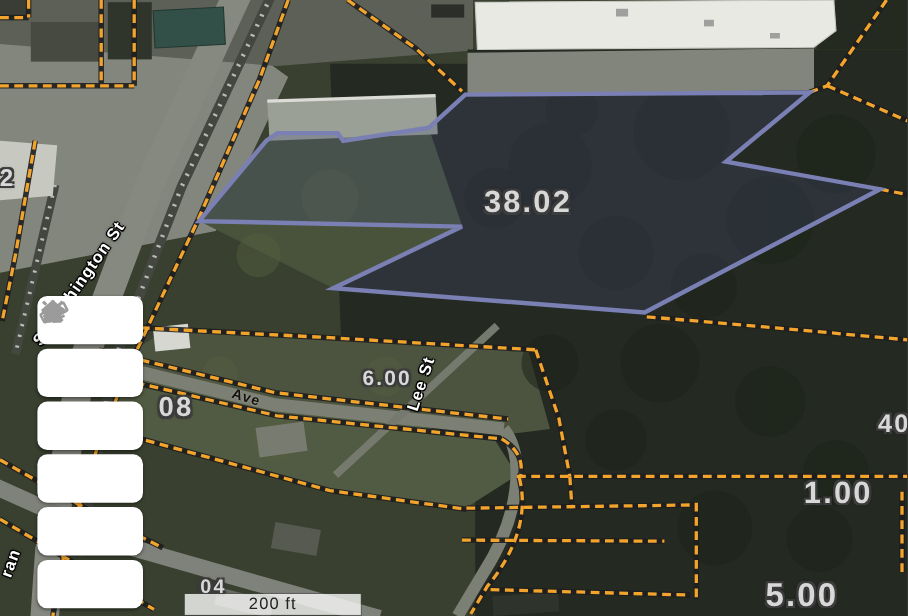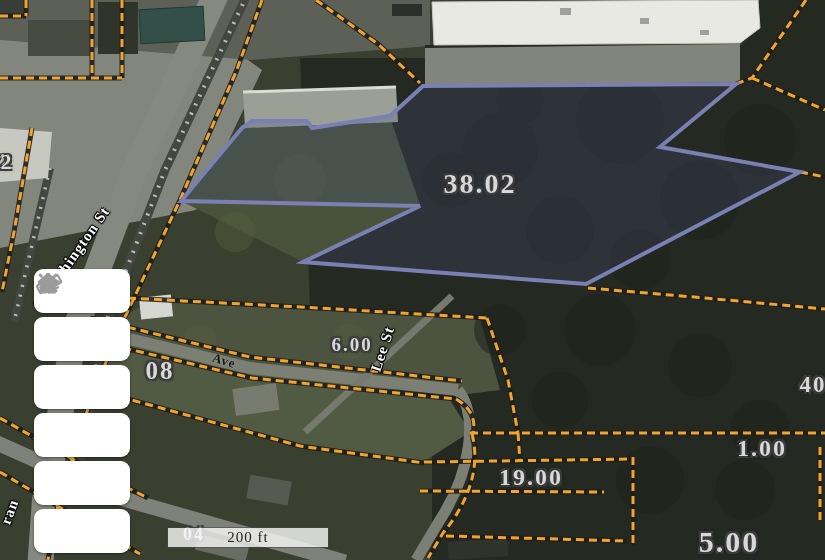--- a/index.html
+++ b/index.html
@@ -1,18 +1,18 @@
 <!DOCTYPE html>
 <html><head>
 <meta charset="utf-8">
 <style>
   html,body{margin:0;padding:0;background:#222;}
   .stage{
     position:relative;width:825px;height:560px;overflow:hidden;
-    font-family:Liberation Serif, serif;
+    font-family:Liberation Sans, sans-serif;
     background:#737373;
   }
   .stage svg{position:absolute;left:0;top:0;}
   
   #labels-layer{position:absolute;inset:0;pointer-events:none;}
   .parcel-label{
     position:absolute;transform:translate(-50%,-50%);
     font-weight:bold;color:#d8d8d8;letter-spacing:2px;white-space:nowrap;
     text-shadow:-2px -2px 0 #3c3c3c,2px -2px 0 #3c3c3c,-2px 2px 0 #3c3c3c,2px 2px 0 #3c3c3c,0 0 4px rgba(0,0,0,.7);
   }
@@ -30,21 +30,21 @@
   
   .toolbar{position:absolute;left:34px;top:269px;width:96px;}
   .tool-btn{
     width:96px;height:44px;margin-bottom:4px;background:#ffffff;
     border:none;border-radius:9px;display:flex;align-items:center;justify-content:center;
     box-shadow:0 1px 3px rgba(0,0,0,.45);cursor:pointer;padding:0;
   }
   .tool-btn svg{display:block;}
   
   .scalebar{
-    position:absolute;left:168px;top:528px;width:160px;height:19px;
+    position:absolute;left:168px;top:540px;width:160px;height:19px;
     background:rgba(250,250,250,.8);box-shadow:0 0 0 1px rgba(70,70,70,.55);
     display:flex;align-items:center;justify-content:center;
     font-size:15px;color:#222;letter-spacing:1px;
   }
 </style>
 </head>
 <body>
 
 <div class="stage">
 
@@ -183,22 +183,21 @@
       <path d="M0,472 L78,518 L140,554"></path>
     </g>
 
     <polygon points="242,128 252,121 307,121 312,128 390,116 423,86 736,84 660,147 800,172 586,284 303,262 420,206 181,201" fill="rgba(70,78,130,0.25)" stroke="#7a80b4" stroke-width="4" stroke-linejoin="miter"></polygon>
   </svg>
 
   <div id="labels-layer">
       <div class="parcel-label" style="left: 480px; top: 184px; font-size: 28px;">38.02</div>
       <div class="parcel-label" style="left: 352px; top: 345px; font-size: 19px;">6.00</div>
       <div class="parcel-label" style="left: 160px; top: 371px; font-size: 25px;">08</div>
-      <div class="parcel-label" style="left: 531px; top: 477px; font-size: 24px;">19.00</div>
-      <div class="parcel-label" style="left: 762px; top: 448px; font-size: 24px;">1.00</div>
+      <div class="parcel-label" style="left: 762px; top: 448px; font-size: 28px;">1.00</div>
       <div class="parcel-label" style="left: 813px; top: 385px; font-size: 23px;">40</div>
       <div class="parcel-label" style="left: 729px; top: 542px; font-size: 30px;">5.00</div>
       <div class="parcel-label" style="left: 152px; top: 534px; font-size: 18px; margin-left: 42px;">04</div>
       <div class="parcel-label" style="left: 7px; top: 162px; font-size: 22px;">2</div>
       <div class="street-label light" style="left: 72px; top: 258px; transform: translate(-50%, -50%) rotate(-55deg);">S Washington St</div>
       <div class="street-label light" style="left: 383px; top: 349px; transform: translate(-50%, -50%) rotate(-72deg);">Lee St</div>
       <div class="street-label light" style="left: 10px; top: 512px; transform: translate(-50%, -50%) rotate(-70deg);">ran</div>
       <div class="street-label dark" style="left: 224px; top: 361px; transform: translate(-50%, -50%) rotate(17deg);">Ave</div>
     </div>
 

